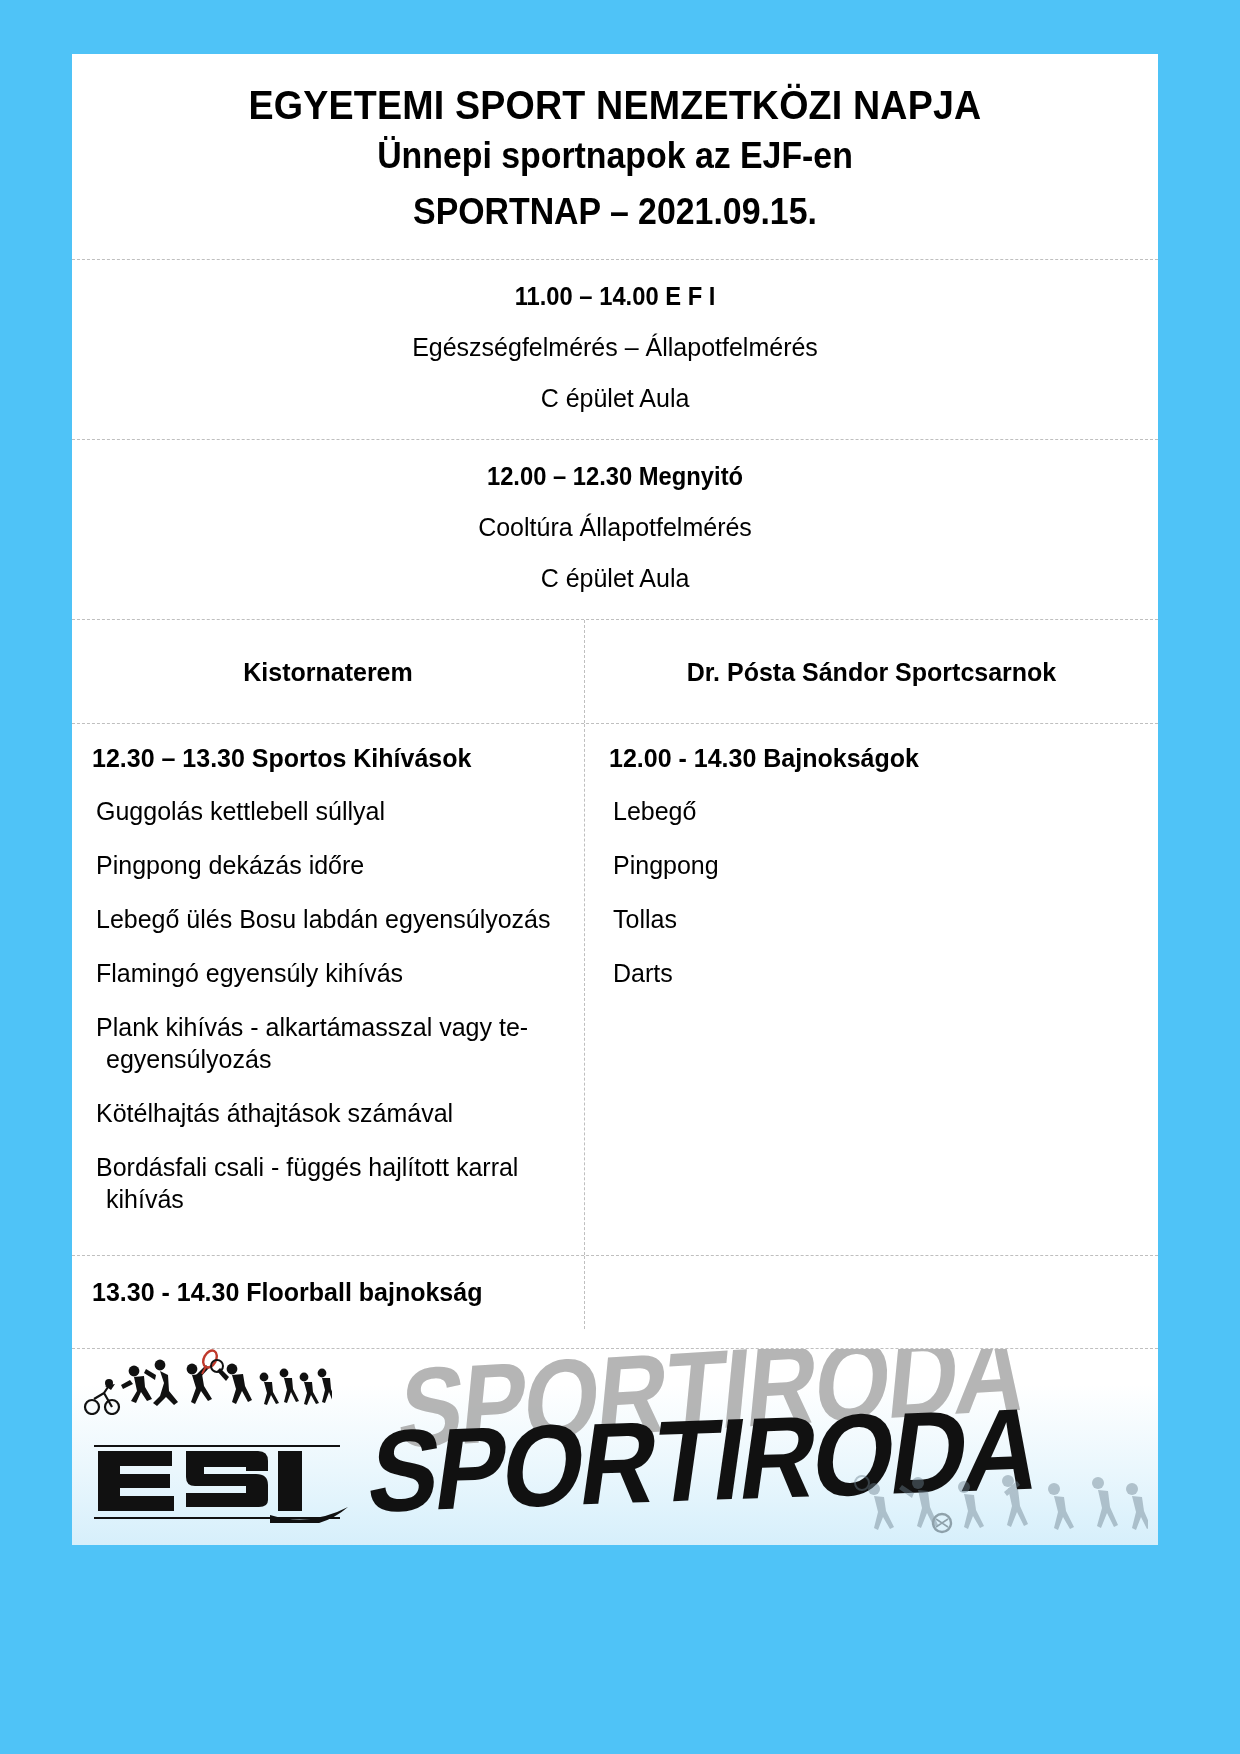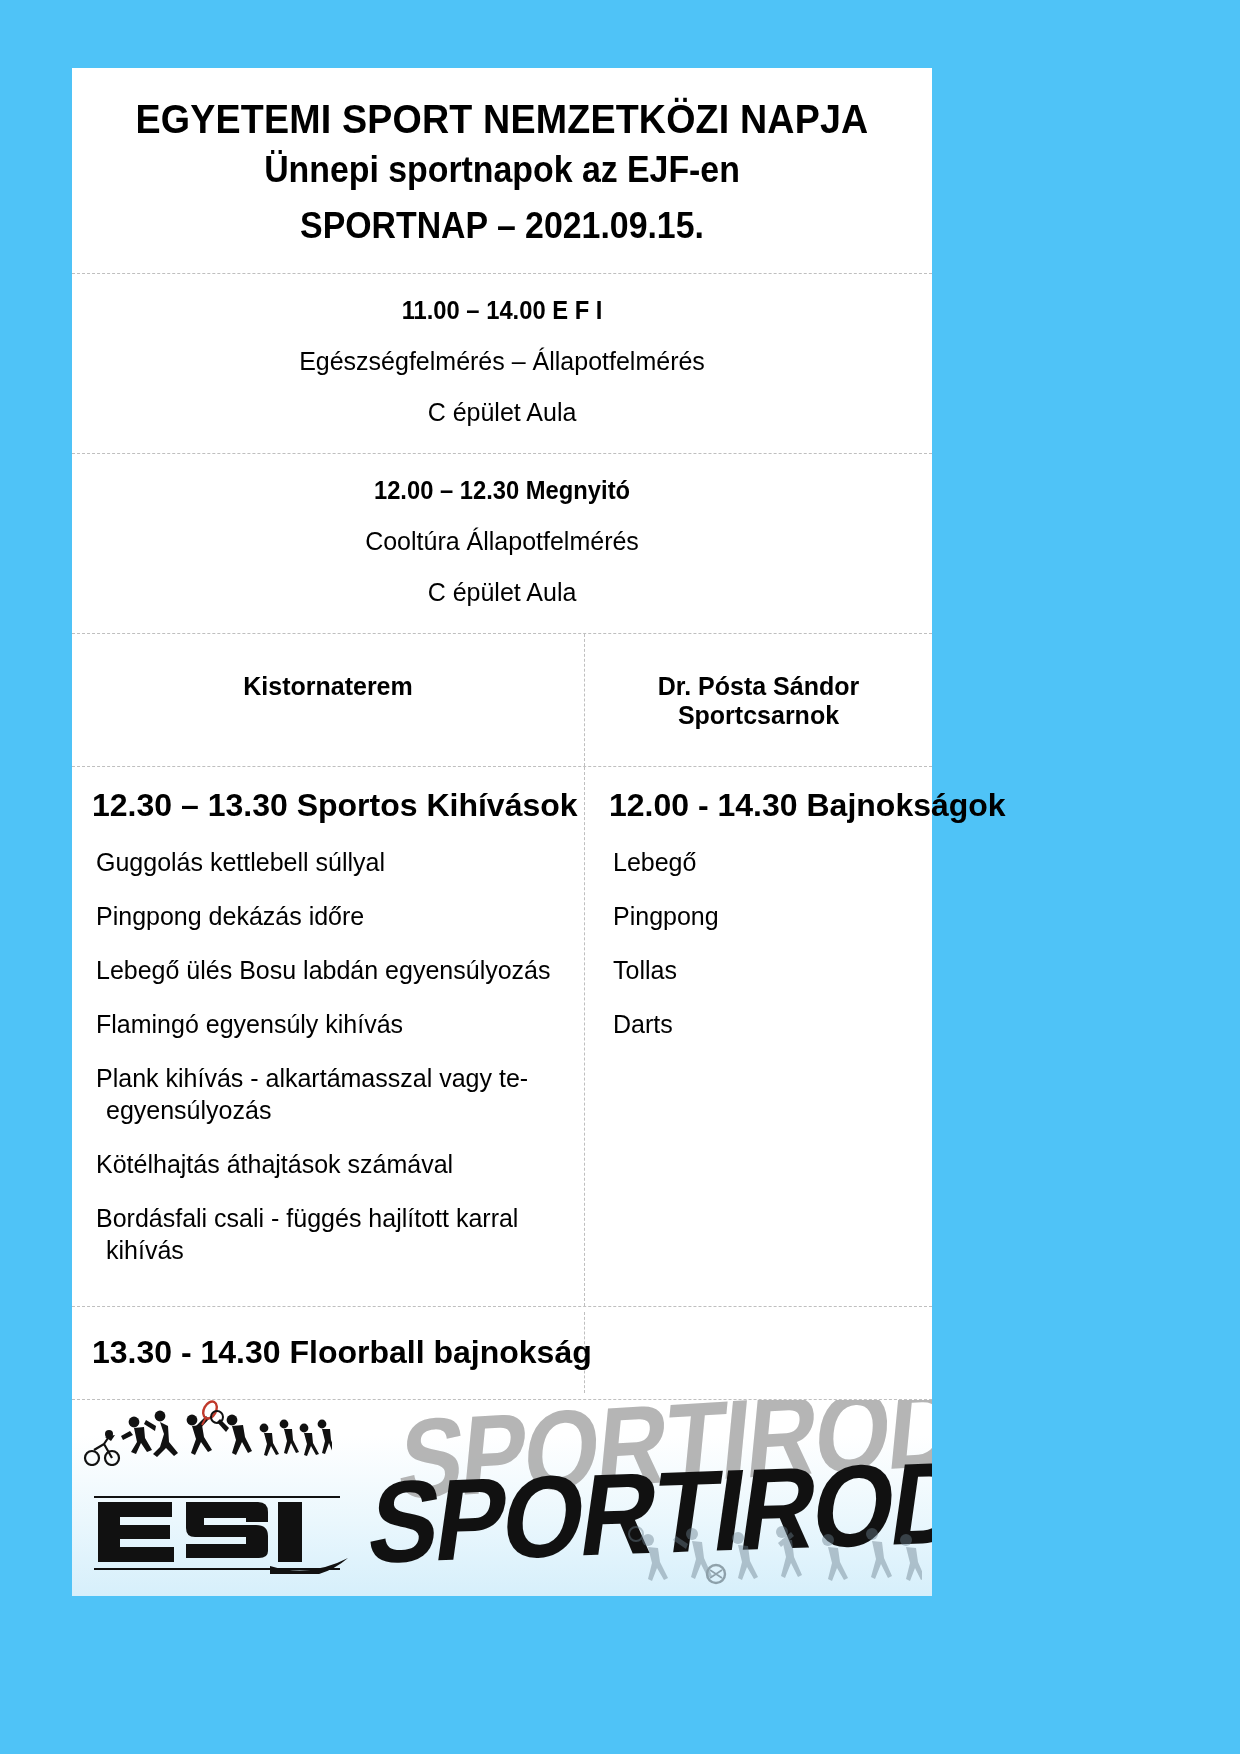--- a/index.html
+++ b/index.html
@@ -7,22 +7,22 @@
   body{
     width:1240px; height:1754px;
     font-family:"Liberation Sans", sans-serif;
     position:relative; overflow:hidden;
   }
   .frame{
     position:absolute; left:0; top:0; width:1240px; height:1754px;
     background:#4FC3F7;
   }
   .page{
-    position:absolute; left:72px; top:68px;
-    width:860px; height:1488px;
+    position:absolute; left:72px; top:54px;
+    width:1086px; height:1488px;
     background:#ffffff;
   }
 
   
   .title-block{ padding:28px 20px 18px 20px; text-align:center; }
   .t1{
     font-family:"Liberation Sans Narrow","Liberation Sans", sans-serif;
     font-weight:bold; font-size:40px; letter-spacing:.2px;
     color:#000; line-height:1.18; transform:scaleX(.94); transform-origin:center;
   }
@@ -61,30 +61,30 @@
     font-weight:bold; font-size:25px; color:#000;
   }
   .hdr-l{ width:513px; border-right:1px dashed #bfbfbf; }
   .hdr-r{ flex:1; }
 
   .body-row{ display:flex; align-items:stretch; min-height:470px; }
   .body-l{ width:513px; border-right:1px dashed #bfbfbf; padding:20px 18px 18px 20px; }
   .body-r{ flex:1; padding:20px 18px 18px 24px; }
 
   .it-hd{
-    font-weight:bold; font-size:32px; color:#000;
+    font-weight:bold; font-size:25px; color:#000;
     margin-bottom:22px; white-space:nowrap;
   }
   .it{
     font-size:25px; color:#000; margin-bottom:22px; line-height:1.28;
     padding-left:4px;
   }
   .it .cont{ display:block; padding-left:10px; }
 
-  .foot-row{ display:flex; align-items:center; min-height:92px; }
+  .foot-row{ display:flex; align-items:flex-start; min-height:92px; }
   .foot-l{ width:513px; border-right:1px dashed #bfbfbf; padding:22px 18px 22px 20px; }
   .foot-r{ flex:1; }
   .foot-l .it-hd{ margin-bottom:0; }
 
   
   .logo-band{
     position:relative; height:196px; overflow:hidden;
     background:linear-gradient(180deg,#ffffff 0%,#ffffff 18%,#eaf7fd 62%,#d6effb 100%);
   }
   .ghost{

